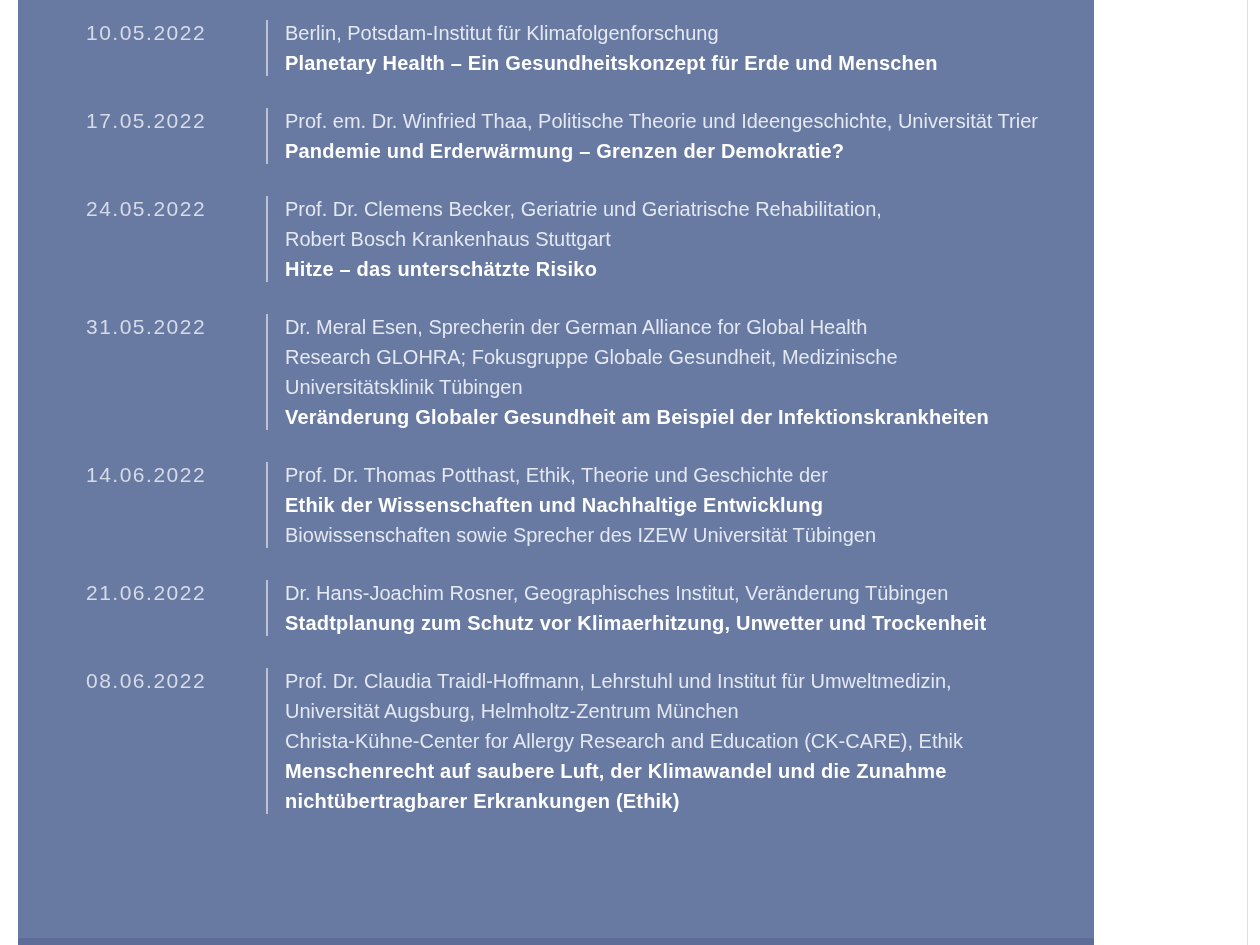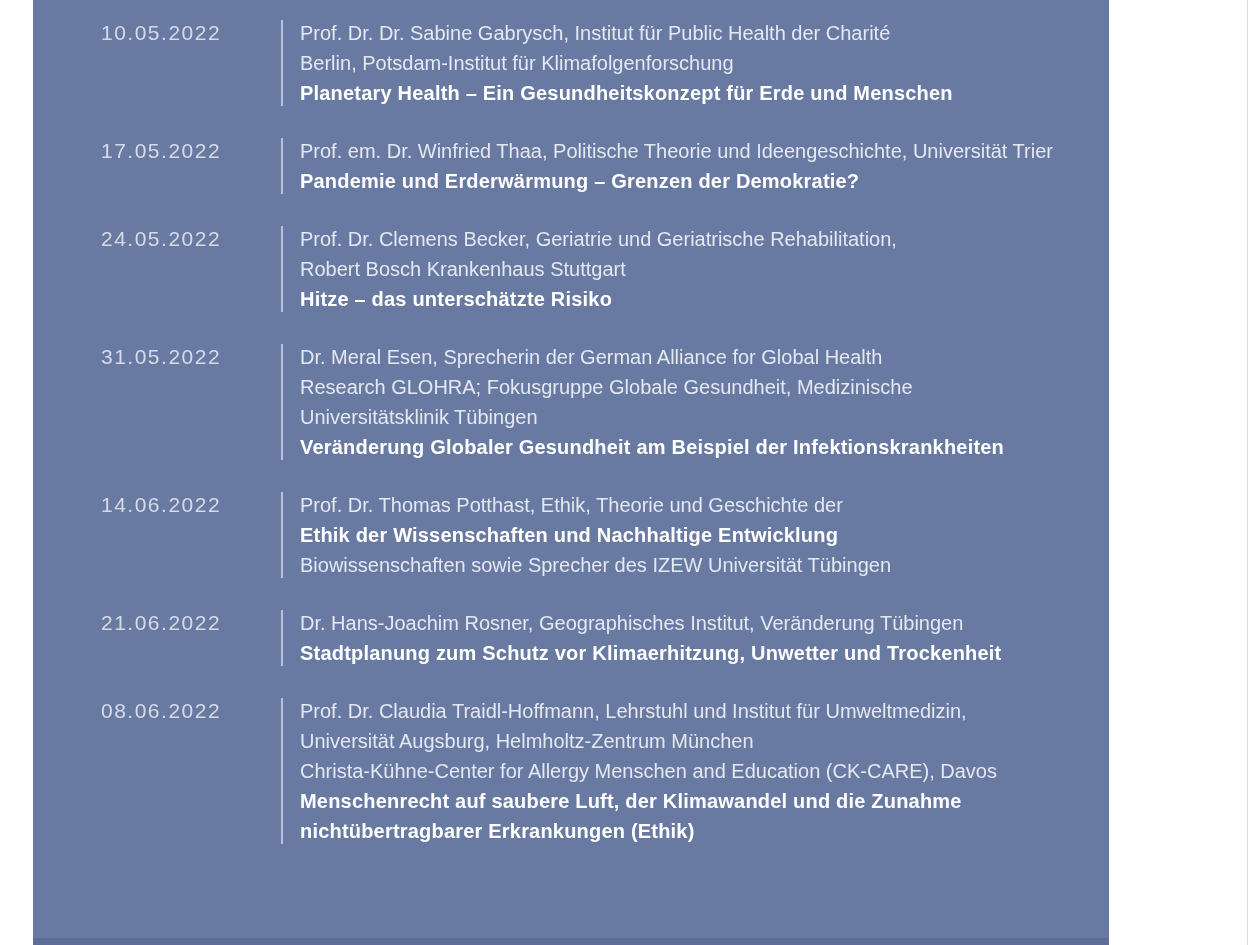--- a/index.html
+++ b/index.html
@@ -19,21 +19,21 @@
     font-family:"Liberation Sans","DejaVu Sans",sans-serif;
     position:relative;
   }
   .page{
     position:relative;
     width:1260px;height:945px;
     background:var(--margin);
   }
   .panel{
     position:absolute;
-    left:33px;top:0;
+    left:18px;top:0;
     width:1076px;height:945px;
     background:var(--bg);
     overflow:hidden;
   }
   .content{
     padding-top:18px;
   }
   .row{
     display:flex;
     align-items:stretch;
@@ -91,21 +91,20 @@
 </head>
 <body>
 
 <div class="page">
   <div class="panel">
     <div class="content">
   <div class="row">
     <div class="date-cell">10.05.2022</div>
     <div class="sep"></div>
     <div class="lines">
-            <div class="line speaker">Prof. Dr. Dr. Sabine Gabrysch, Institut für Public Health der Charité</div>
             <div class="line speaker">Berlin, Potsdam-Institut für Klimafolgenforschung</div>
             <div class="line title">Planetary Health – Ein Gesundheitskonzept für Erde und Menschen</div>
           </div>
   </div>
 
   <div class="row">
     <div class="date-cell">17.05.2022</div>
     <div class="sep"></div>
     <div class="lines">
             <div class="line speaker">Prof. em. Dr. Winfried Thaa, Politische Theorie und Ideengeschichte, Universität Trier</div>
@@ -152,21 +151,21 @@
             <div class="line title">Stadtplanung zum Schutz vor Klimaerhitzung, Unwetter und Trockenheit</div>
           </div>
   </div>
 
   <div class="row">
     <div class="date-cell">08.06.2022</div>
     <div class="sep"></div>
     <div class="lines">
             <div class="line speaker">Prof. Dr. Claudia Traidl-Hoffmann, Lehrstuhl und Institut für Umweltmedizin,</div>
             <div class="line speaker">Universität Augsburg, Helmholtz-Zentrum München</div>
-            <div class="line speaker">Christa-Kühne-Center for Allergy Menschen and Education (CK-CARE), Davos</div>
+            <div class="line speaker">Christa-Kühne-Center for Allergy Research and Education (CK-CARE), Ethik</div>
             <div class="line title">Menschenrecht auf saubere Luft, der Klimawandel und die Zunahme</div>
             <div class="line title">nichtübertragbarer Erkrankungen (Ethik)</div>
           </div>
   </div>
 
 </div>
     <div class="bottom-strip"></div>
   </div>
   <div class="page-edge"></div>
 </div>

